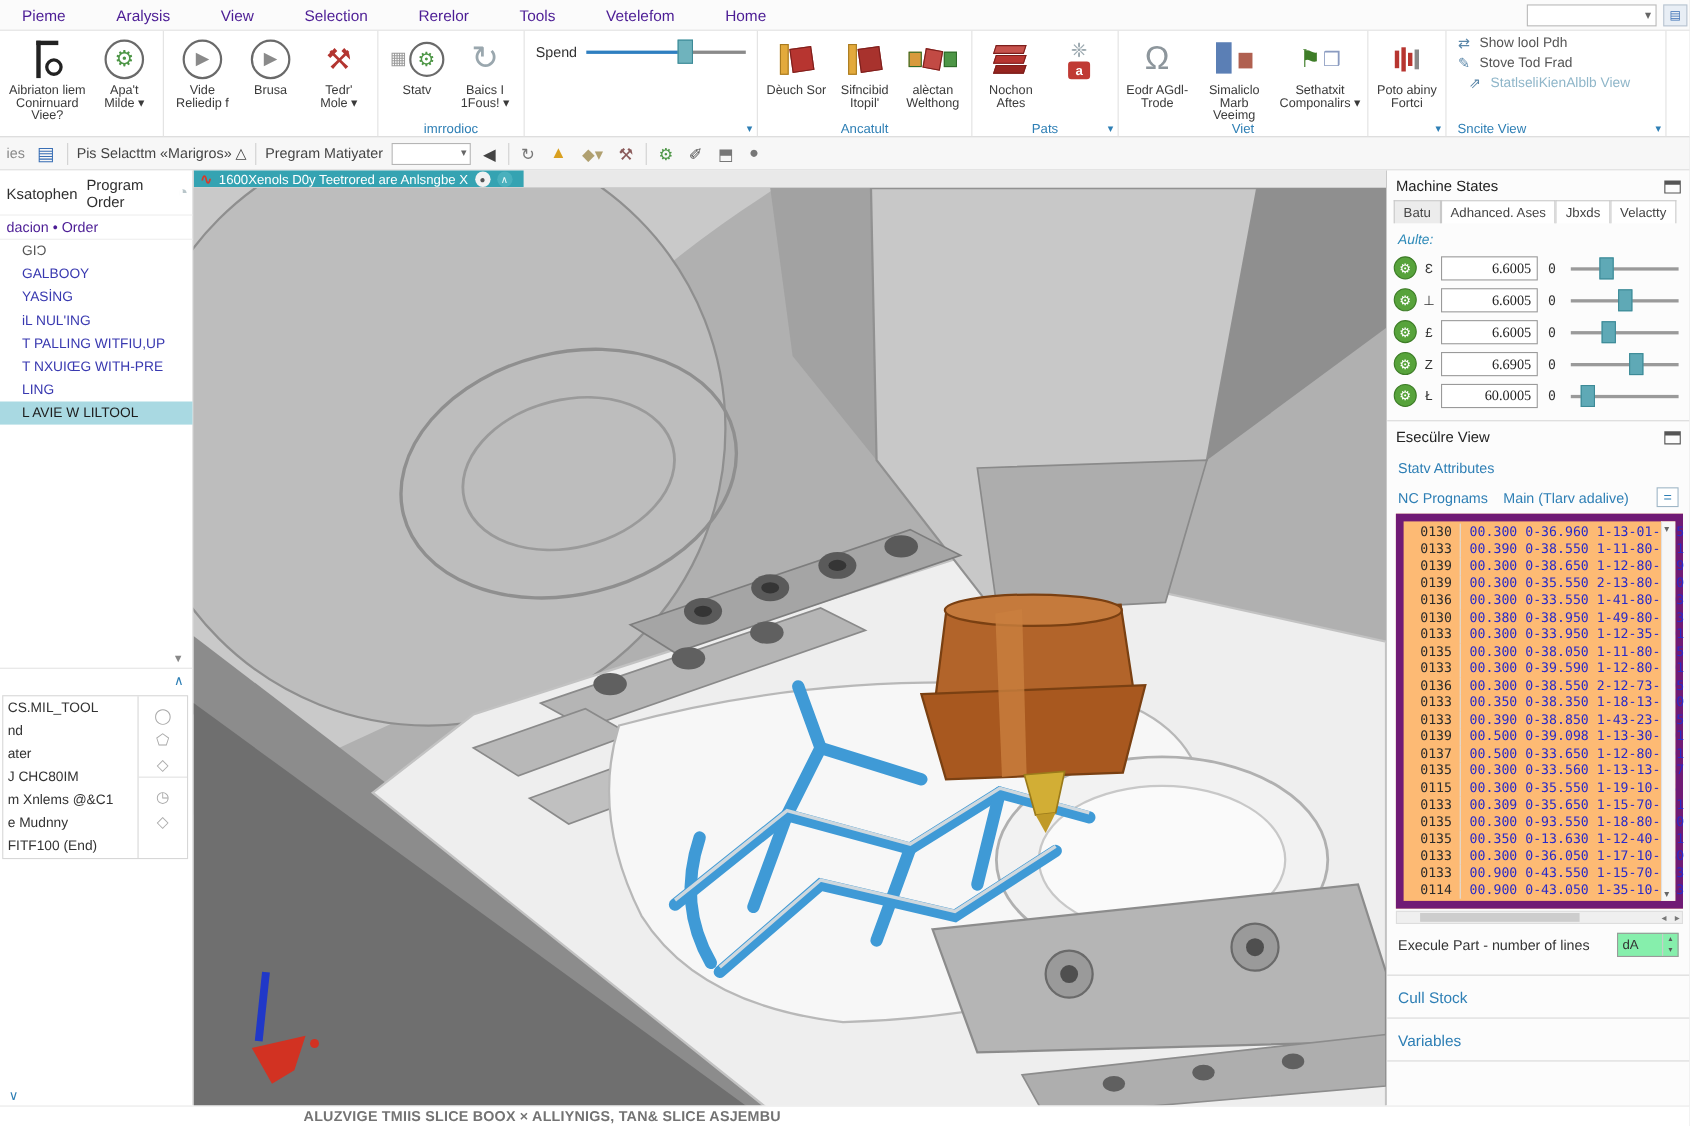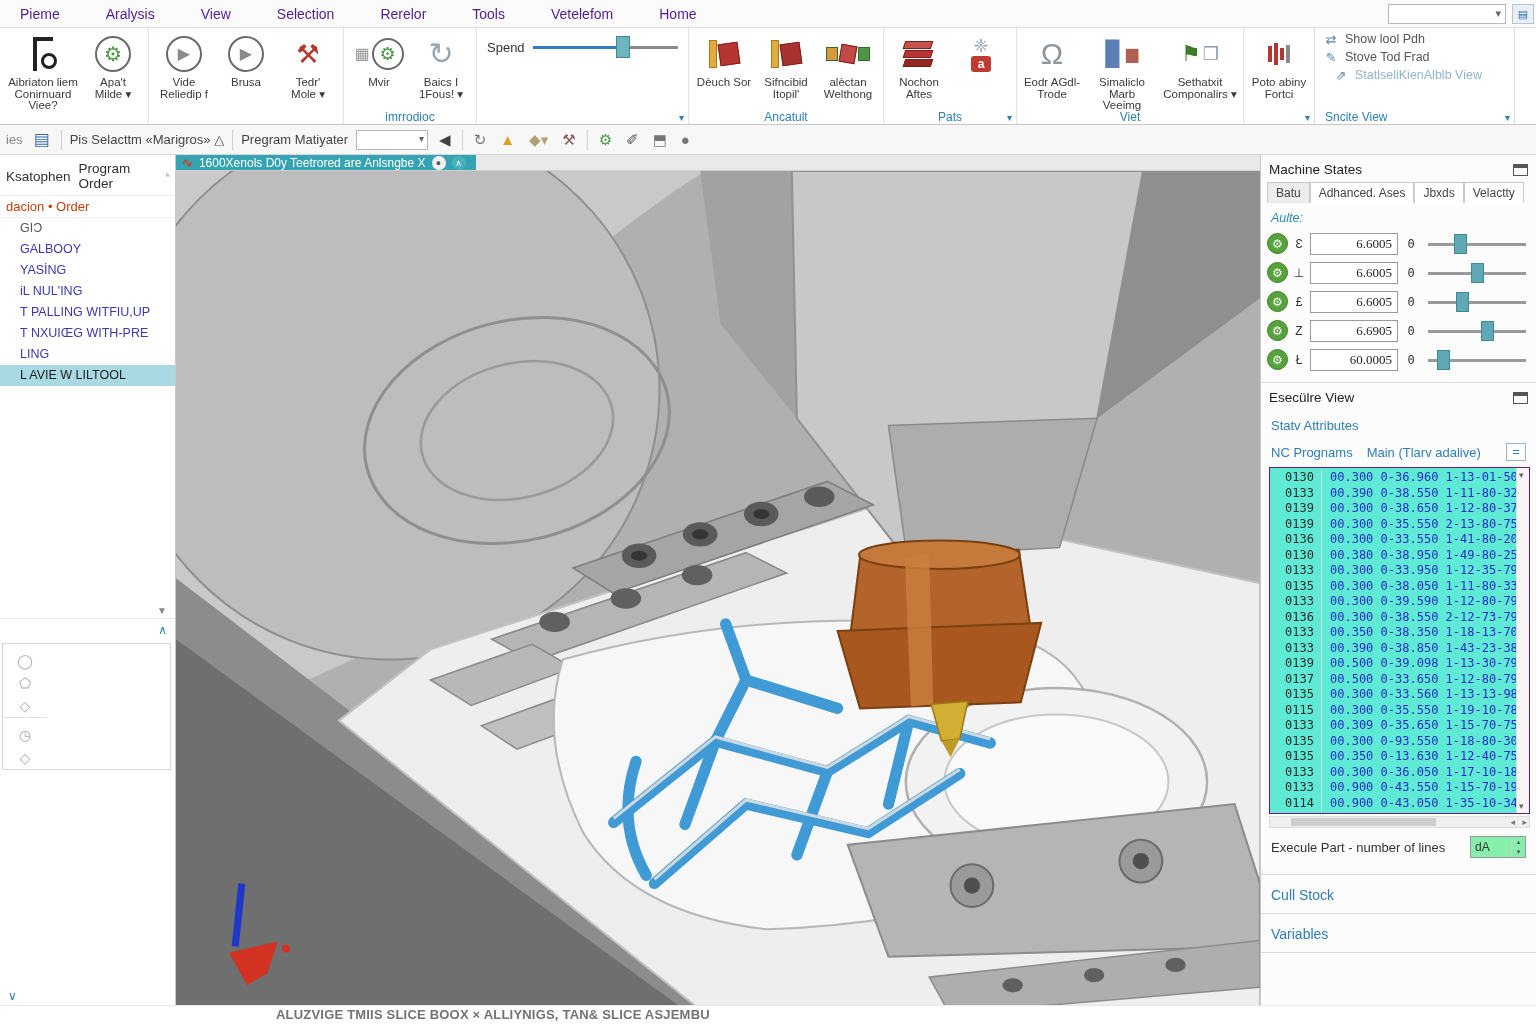--- a/index.html
+++ b/index.html
@@ -57,21 +57,21 @@
   .t2-combo { width:72px; height:20px; border:1px solid #b5b5b5; background:#fff; position:relative; }
   .t2-combo .caret { position:absolute; right:3px; top:2px; font-size:10px; color:#666; }
 
   
   .main { position:absolute; top:155px; left:0; right:0; height:850px; display:flex; }
 
   
   .leftpanel { width:176px; border-right:1px solid #c9c9c9; background:#fff; display:flex; flex-direction:column; position:relative; }
   .lp-header { display:flex; align-items:center; gap:8px; padding:6px 4px 4px 6px; font-size:13.5px; color:#2f2f2f; }
   .lp-header .ghost { margin-left:auto; color:#b9c6ca; font-size:16px; }
-  .lp-sub { padding:3px 6px; font-size:13px; color:#c2410c; border-top:1px solid #eee; }
+  .lp-sub { padding:3px 6px; font-size:13px; color:#4c1d95; border-top:1px solid #eee; }
   .tree { border-top:1px solid #eee; }
   .tree-row { height:21px; line-height:21px; padding-left:20px; font-size:12.5px; color:#3939b0; white-space:nowrap; overflow:hidden; cursor:default; }
   .tree-row.dim { color:#555; }
   .tree-row.selected { background:#a9d9e2; color:#1d1d1d; }
   .lp-scrollrow { margin-top:auto; display:flex; justify-content:flex-end; padding:2px 8px; color:#888; font-size:10px; border-bottom:1px solid #e4e4e4; }
   .lp-tools-head { display:flex; justify-content:flex-end; padding:4px 8px; color:#2e7fb5; font-size:12px; }
   .tools-box { display:flex; margin:2px 4px 0 2px; border:1px solid #d7d7d7; }
   .tools-list { flex:1; border-right:1px solid #d7d7d7; }
   .tool-row { height:21px; line-height:21px; font-size:12.5px; color:#333; padding-left:4px; white-space:nowrap; overflow:hidden; cursor:default; }
   .tools-icons { width:44px; display:flex; flex-direction:column; }
@@ -103,21 +103,21 @@
   .axis-letter { width:12px; font-size:12px; color:#333; text-align:center; }
   .axis-val { width:88px; height:22px; border:1px solid #9a9a9a; background:#fff; font-family:Liberation Serif, serif; font-size:13px; text-align:right; padding:2px 5px; }
   .axis-zero { width:16px; text-align:center; font-family:"DejaVu Sans Mono", monospace; font-size:12px; color:#333; }
   .axis-slider { position:relative; flex:1; height:22px; }
   .axis-slider .tr { position:absolute; top:10px; left:4px; right:4px; height:3px; background:#9a9a9a; }
   .axis-slider .hd { position:absolute; top:1px; width:13px; height:20px; background:#5fa9b6; border:1px solid #3d8a97; }
   .rp-div { border-top:1px solid #d8d8d8; margin:8px 0 0; }
   .rp-link { color:#2e7fb5; padding:8px 10px 2px; font-size:13px; cursor:default; }
   .nc-head { display:flex; align-items:center; gap:14px; padding:8px 10px 4px; color:#2e7fb5; font-size:13px; }
   .nc-eq { margin-left:auto; width:20px; height:18px; border:1px solid #9fb6c6; color:#2e7fb5; text-align:center; line-height:16px; font-size:13px; background:#fff; }
-  .nc-box { position:relative; margin:2px 6px 0 8px; border:1px solid #701a75; background:#5eead4; }
+  .nc-box { position:relative; margin:2px 6px 0 8px; border:7px solid #701a75; background:#fdba74; }
   .nc-rows { padding:2px 14px 2px 0; }
   .nc-row { display:flex; height:15.5px; line-height:15.5px; font-family:"DejaVu Sans Mono", monospace; font-size:12px; }
   .nc-row .n { width:52px; text-align:right; color:#2b2b2b; padding-right:7px; border-right:1px solid #ddd; flex:none; }
   .nc-row .code { color:#2a2ac8; padding-left:8px; white-space:nowrap; }
   .nc-sb { position:absolute; top:0; right:0; bottom:0; width:13px; border-left:1px solid #e0e0e0; background:#f6f6f6; }
   .nc-sb .a1 { position:absolute; top:2px; left:2px; font-size:9px; color:#666; }
   .nc-sb .a2 { position:absolute; bottom:2px; left:2px; font-size:9px; color:#666; }
   .hscroll { margin:2px 6px 0 8px; height:12px; background:#efefef; border:1px solid #ddd; position:relative; }
   .hscroll .thumb { position:absolute; top:1px; left:8%; width:56%; height:8px; background:#cdcdcd; }
   .hscroll .ar { position:absolute; top:0; font-size:9px; color:#777; }
@@ -196,21 +196,21 @@
     </div>
 
     <div class="rgroup">
       <div class="rbtn narrow">
         <span class="icon">
           <span class="g" style="color:#9a9a9a;font-size:16px;">▦</span>
           <span class="circ" style="width:32px;height:32px;">
               <span class="g" style="color:#4d9646;font-size:18px;">⚙</span>
             </span>
         </span>
-        <span class="g">Mvir</span>
+        <span class="g">Statv</span>
       </div>
       <div class="rbtn narrow">
         <span class="icon">
             <span class="g" style="color:#9aa7ae;font-size:30px;">↻</span>
           </span>
         <span class="g">Baics I</span>
         <span class="g">1Fous! ▾</span>
       </div>
       <span class="rgroup-label">imrrodioc</span>
     </div>
@@ -378,20 +378,29 @@
           <div class="tree-row">LING</div>
           <div class="tree-row selected">L AVIE W LILTOOL</div>
       </div>
       <div class="lp-scrollrow">
         <span>▼</span>
       </div>
       <div class="lp-tools-head">
         <span>∧</span>
       </div>
       <div class="tools-box">
+        <div class="tools-list">
+          <div class="tool-row">CS.MIL_TOOL</div>
+            <div class="tool-row">nd</div>
+            <div class="tool-row">ater</div>
+            <div class="tool-row">J CHC80IM</div>
+            <div class="tool-row">m Xnlems @&amp;C1</div>
+            <div class="tool-row">e Mudnny</div>
+            <div class="tool-row">FITF100 (End)</div>
+        </div>
         <div class="tools-icons">
           <div class="cell">◯<br>⬠<br>◇</div>
           <div class="cell" style="border-bottom:none;">◷<br>◇</div>
         </div>
       </div>
       <div class="lp-bottom">
         <span>∨</span>
       </div>
     </div>
 

